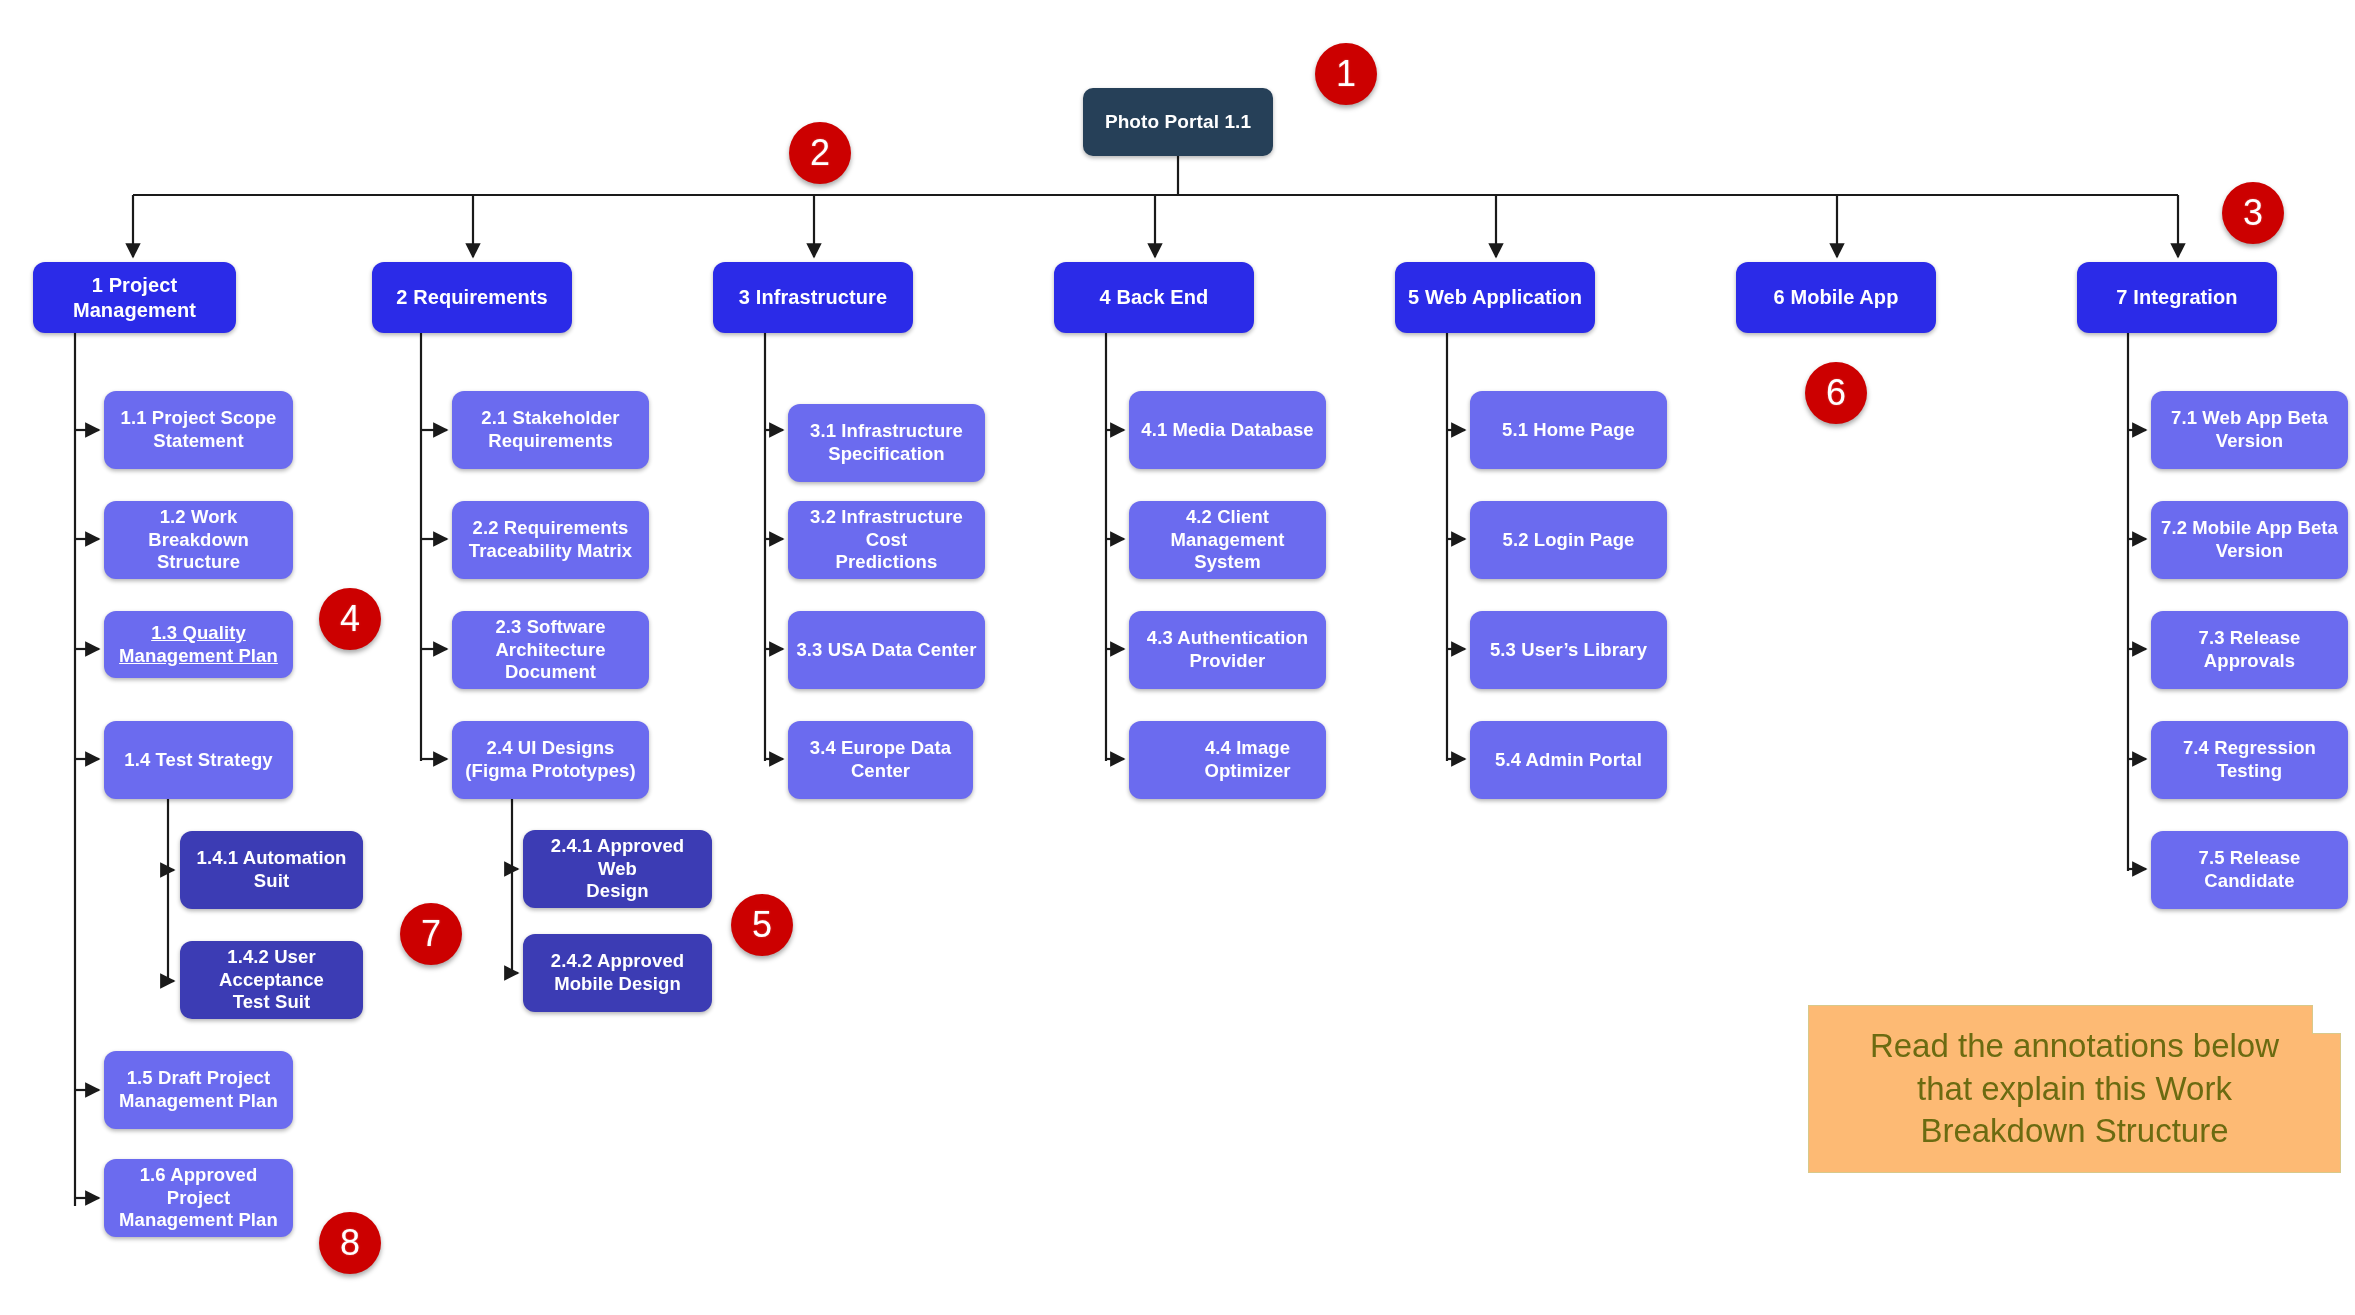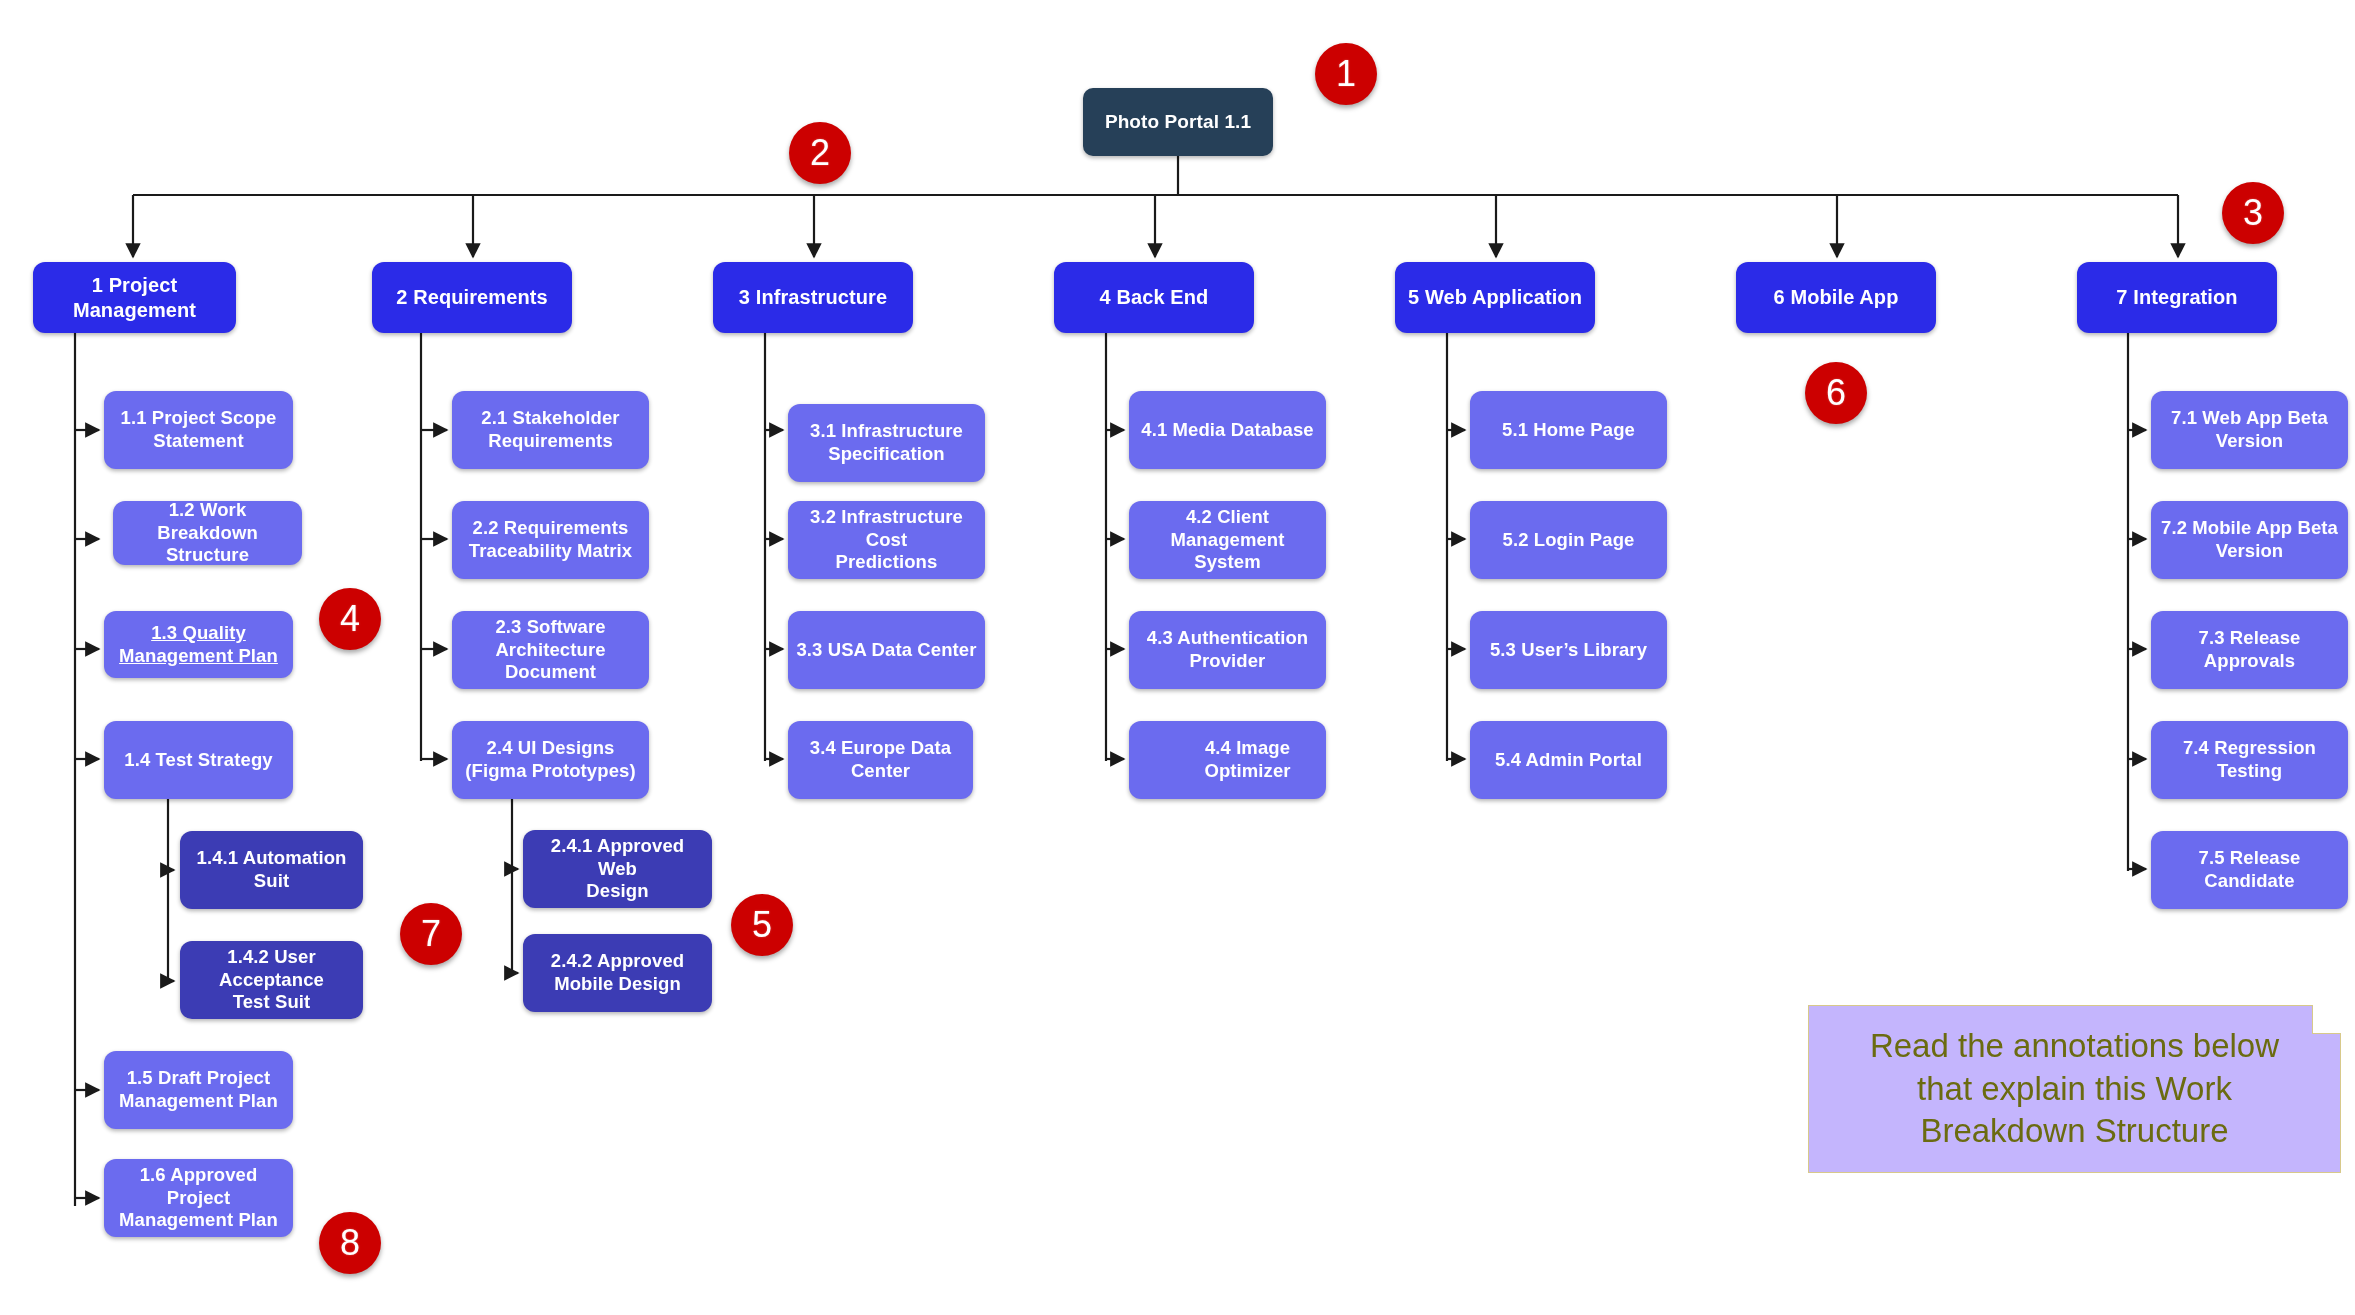--- a/index.html
+++ b/index.html
@@ -82,21 +82,21 @@
     text-shadow: 0 0 2px rgba(255,255,255,0.35);
   }
 
   
   #sticky-note {
     position: absolute;
     left: 1808px;
     top: 1005px;
     width: 533px;
     height: 168px;
-    background: #c4b5fd;
+    background: #fdba74;
     border: 1px solid #D8C98A;
     box-sizing: border-box;
     display: flex;
     align-items: center;
     justify-content: center;
     text-align: center;
     color: #6B6B11;
     font-size: 33px;
     line-height: 1.30;
     padding: 10px 24px;
@@ -192,21 +192,21 @@
   <div class="node lvl1" style="left:33px; top:262px; width:203px; height:71px;">1  Project Management</div>
   <div class="node lvl1" style="left:372px; top:262px; width:200px; height:71px;">2  Requirements</div>
   <div class="node lvl1" style="left:713px; top:262px; width:200px; height:71px;">3  Infrastructure</div>
   <div class="node lvl1" style="left:1054px; top:262px; width:200px; height:71px;">4  Back End</div>
   <div class="node lvl1" style="left:1395px; top:262px; width:200px; height:71px;">5  Web Application</div>
   <div class="node lvl1" style="left:1736px; top:262px; width:200px; height:71px;">6  Mobile App</div>
   <div class="node lvl1" style="left:2077px; top:262px; width:200px; height:71px;">7  Integration</div>
 
   <div class="node lvl2" style="left:104px; top:391px; width:189px; height:78px;">1.1  Project Scope
 Statement</div>
-  <div class="node lvl2" style="left:113px; top:501px; width:189px; height:64px;text-align:center;">1.2  Work Breakdown
+  <div class="node lvl2" style="left:104px; top:501px; width:189px; height:78px;text-align:center;">1.2  Work Breakdown
 Structure</div>
   <div class="node lvl2" style="left:104px; top:611px; width:189px; height:67px;text-decoration:underline;">1.3  Quality
 Management Plan</div>
   <div class="node lvl2" style="left:104px; top:721px; width:189px; height:78px;">1.4  Test Strategy</div>
   <div class="node lvl2" style="left:104px; top:1051px; width:189px; height:78px;">1.5  Draft Project
 Management Plan</div>
   <div class="node lvl2" style="left:104px; top:1159px; width:189px; height:78px;">1.6  Approved Project
 Management Plan</div>
 
   <div class="node lvl3" style="left:180px; top:831px; width:183px; height:78px;">1.4.1  Automation

